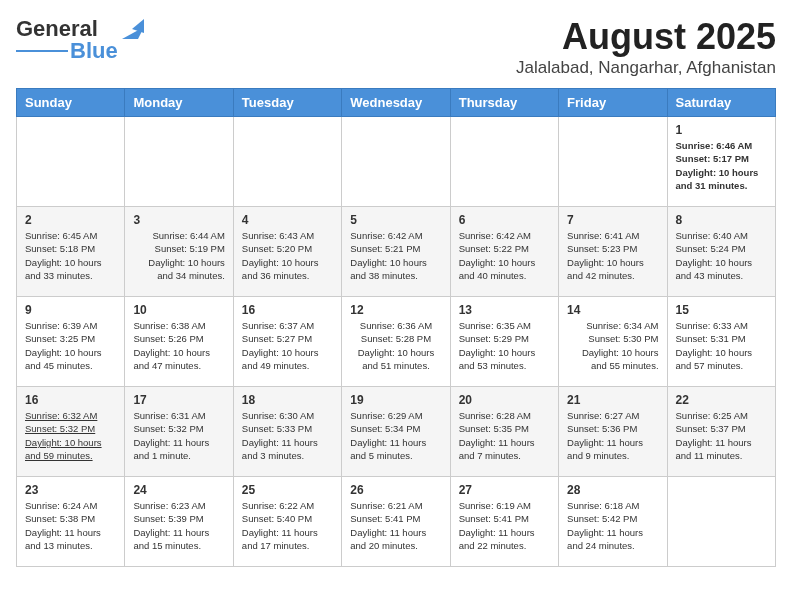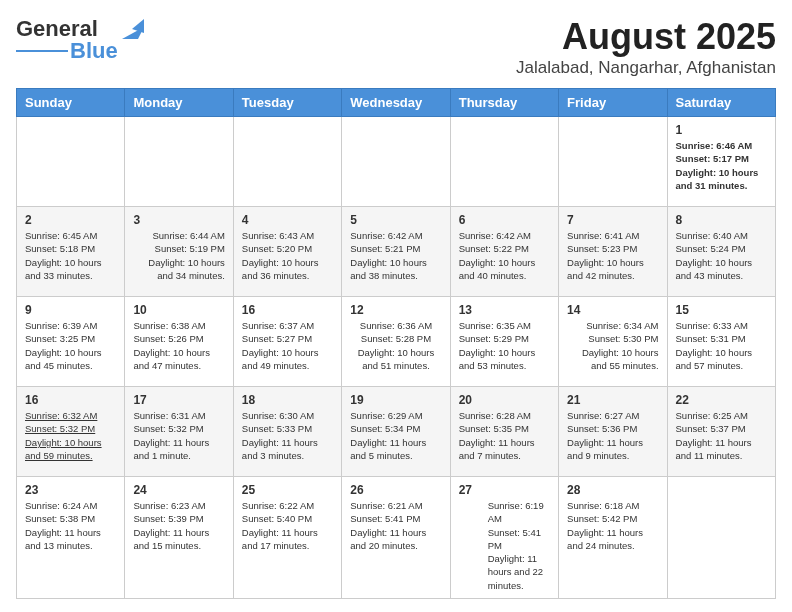--- a/index.html
+++ b/index.html
@@ -278,21 +278,21 @@
 Daylight: 11 hours and 17 minutes.</div>
         </td>
         <td>
           <span class="day-num">26</span>
           <div class="day-info" style="white-space: pre-line;">Sunrise: 6:21 AM
 Sunset: 5:41 PM
 Daylight: 11 hours and 20 minutes.</div>
         </td>
         <td>
           <span class="day-num">27</span>
-          <div class="day-info" style="white-space: pre-line; margin-left: 29px;">Sunrise: 6:19 AM
+          <div class="day-info" style="white-space: pre-line;">Sunrise: 6:19 AM
 Sunset: 5:41 PM
 Daylight: 11 hours and 22 minutes.</div>
         </td>
         <td>
           <span class="day-num">28</span>
           <div class="day-info" style="white-space: pre-line;">Sunrise: 6:18 AM
 Sunset: 5:42 PM
 Daylight: 11 hours and 24 minutes.</div>
         </td>
         <td class="empty-cell"></td>

